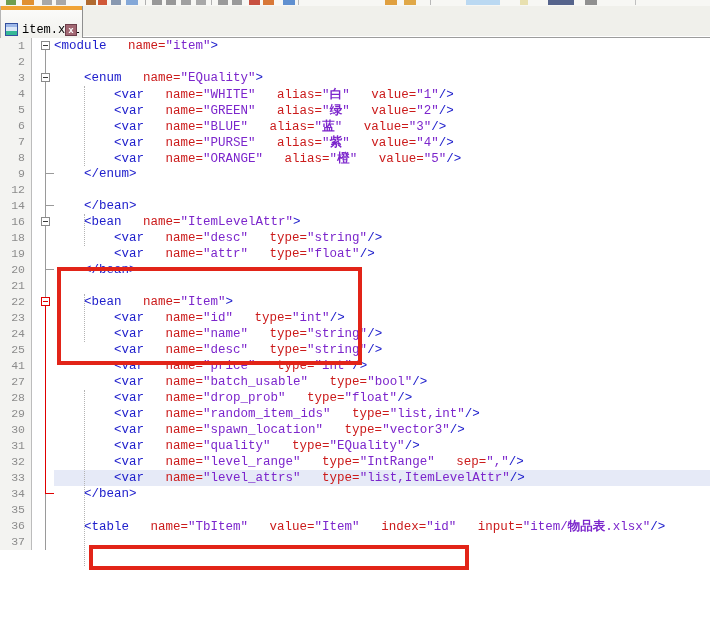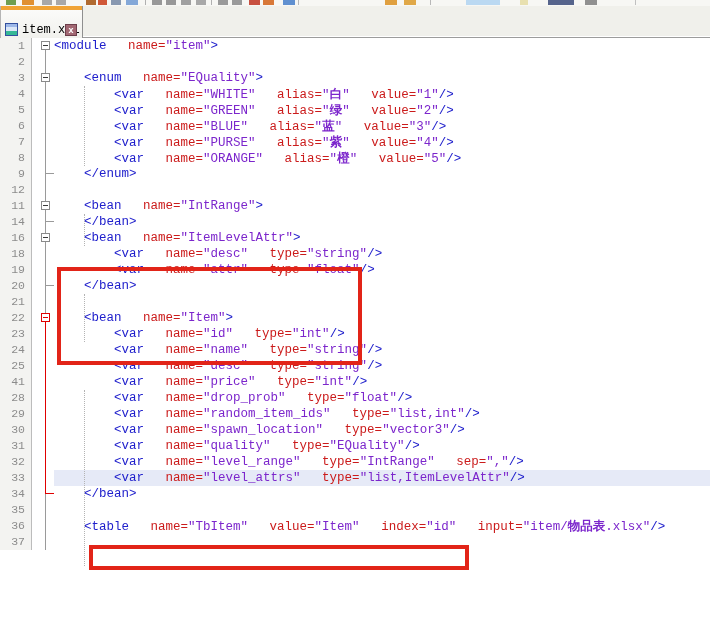--- a/index.html
+++ b/index.html
@@ -166,28 +166,20 @@
         <div class="ctext"><span class="tk-p">    </span><span class="tk-t">&lt;/enum&gt;</span></div>
       </div>
       <div class="crow">
         <div class="gnum">12</div>
         <div class="gfold">
           <i class="fv" style="top: 0px; bottom: 0px;"></i>
         </div>
         <div class="ctext"></div>
       </div>
       <div class="crow">
-        <div class="gnum">11</div>
-        <div class="gfold">
-          <i class="fv" style="top: 0px; bottom: 0px;"></i>
-          <i class="fbox"></i>
-        </div>
-        <div class="ctext"><span class="tk-p">    </span><span class="tk-t">&lt;bean</span><span class="tk-p"> </span><span class="tk-a">name=</span><span class="tk-v">"IntRange"</span><span class="tk-t">&gt;</span></div>
-      </div>
-      <div class="crow">
         <div class="gnum">14</div>
         <div class="gfold">
           <i class="fv" style="top: 0px; bottom: 0px;"></i>
           <i class="fh"></i>
         </div>
         <div class="ctext"><span class="tk-p">    </span><span class="tk-t">&lt;/bean&gt;</span></div>
       </div>
       <div class="crow">
         <div class="gnum">16</div>
         <div class="gfold">
@@ -254,20 +246,27 @@
           <i class="fv r" style="top: 0px; bottom: 0px;"></i>
         </div>
         <div class="ctext"><span class="tk-p">        </span><span class="tk-t">&lt;var</span><span class="tk-p"> </span><span class="tk-a">name=</span><span class="tk-v">"desc"</span><span class="tk-p"> </span><span class="tk-a">type=</span><span class="tk-v">"string"</span><span class="tk-t">/&gt;</span></div>
       </div>
       <div class="crow">
         <div class="gnum">41</div>
         <div class="gfold">
           <i class="fv r" style="top: 0px; bottom: 0px;"></i>
         </div>
         <div class="ctext"><span class="tk-p">        </span><span class="tk-t">&lt;var</span><span class="tk-p"> </span><span class="tk-a">name=</span><span class="tk-v">"price"</span><span class="tk-p"> </span><span class="tk-a">type=</span><span class="tk-v">"int"</span><span class="tk-t">/&gt;</span></div>
+      </div>
+      <div class="crow">
+        <div class="gnum">27</div>
+        <div class="gfold">
+          <i class="fv r" style="top: 0px; bottom: 0px;"></i>
+        </div>
+        <div class="ctext"><span class="tk-p">        </span><span class="tk-t">&lt;var</span><span class="tk-p"> </span><span class="tk-a">name=</span><span class="tk-v">"batch_usable"</span><span class="tk-p"> </span><span class="tk-a">type=</span><span class="tk-v">"bool"</span><span class="tk-t">/&gt;</span></div>
       </div>
       <div class="crow">
         <div class="gnum">28</div>
         <div class="gfold">
           <i class="fv r" style="top: 0px; bottom: 0px;"></i>
         </div>
         <div class="ctext"><span class="tk-p">        </span><span class="tk-t">&lt;var</span><span class="tk-p"> </span><span class="tk-a">name=</span><span class="tk-v">"drop_prob"</span><span class="tk-p"> </span><span class="tk-a">type=</span><span class="tk-v">"float"</span><span class="tk-t">/&gt;</span></div>
       </div>
       <div class="crow">
         <div class="gnum">29</div>

